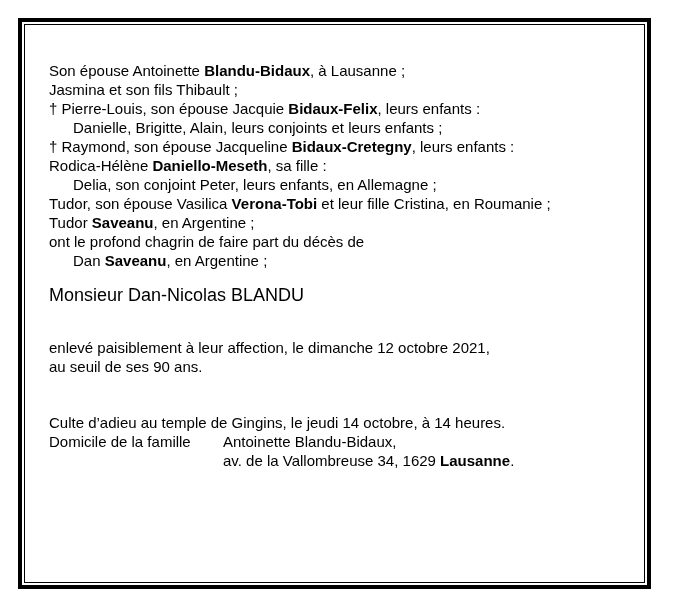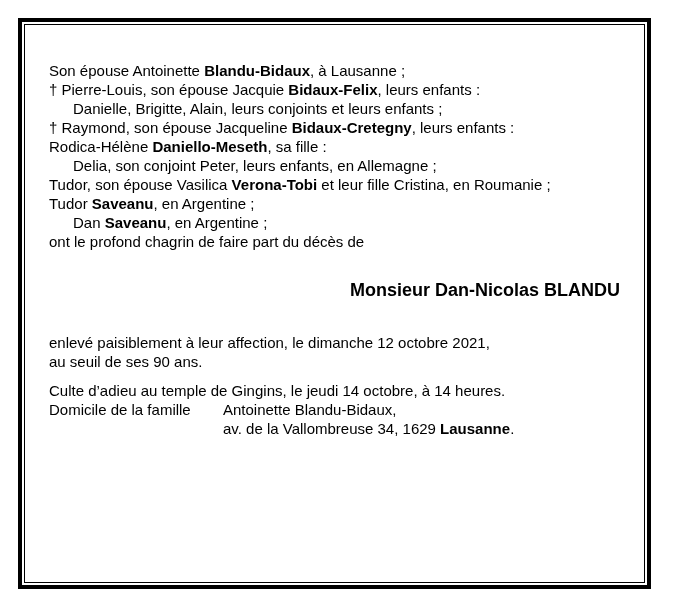--- a/index.html
+++ b/index.html
@@ -35,56 +35,57 @@
     padding: 36px 24px 0 24px;
   }
   .line {
     font-size: 15px;
     line-height: 19px;
     white-space: pre;
   }
   .line .b { font-weight: bold; }
   .indent { padding-left: 24px; }
   .deceased-title {
-    margin-top: 29px;
+    margin-top: 15px;
     font-size: 18px;
     line-height: 21px;
-    font-weight: bold;
-    text-align: right;
+    font-weight: normal;
+    text-align: left;
   }
   .death-block { margin-top: 32px; }
   .quote-block {
     margin-top: 23px;
     text-align: center;
     font-style: italic;
   }
-  .ceremony-block { margin-top: 10px; }
+  .ceremony-block { margin-top: 37px; }
   .domicile-row { display: flex; align-items: center; }
   .domicile-label {
     flex: 0 0 174px;
     width: 174px;
   }
 </style>
 </head>
 <body>
 
 <div class="frame-outer">
   <div class="frame-inner">
 
     <div>
       <div class="line"><span>Son épouse Antoinette </span><span class="b">Blandu-Bidaux</span><span>, à Lausanne ;</span></div>
+      <div class="line"><span>Jasmina et son fils Thibault ;</span><span class="b"></span><span></span></div>
       <div class="line"><span>† Pierre-Louis, son épouse Jacquie </span><span class="b">Bidaux-Felix</span><span>, leurs enfants :</span></div>
       <div class="line indent"><span>Danielle, Brigitte, Alain, leurs conjoints et leurs enfants ;</span><span class="b"></span><span></span></div>
       <div class="line"><span>† Raymond, son épouse Jacqueline </span><span class="b">Bidaux-Cretegny</span><span>, leurs enfants :</span></div>
       <div class="line"><span>Rodica-Hélène </span><span class="b">Daniello-Meseth</span><span>, sa fille :</span></div>
       <div class="line indent"><span>Delia, son conjoint Peter, leurs enfants, en Allemagne ;</span><span class="b"></span><span></span></div>
       <div class="line"><span>Tudor, son épouse Vasilica </span><span class="b">Verona-Tobi</span><span> et leur fille Cristina, en Roumanie ;</span></div>
       <div class="line"><span>Tudor </span><span class="b">Saveanu</span><span>, en Argentine ;</span></div>
+      <div class="line"><span>ont le profond chagrin de faire part du décès de</span><span class="b"></span><span></span></div>
       <div class="line indent"><span>Dan </span><span class="b">Saveanu</span><span>, en Argentine ;</span></div>
-      <div class="line"><span>ont le profond chagrin de faire part du décès de</span><span class="b"></span><span></span></div>
     </div>
 
     <div class="deceased-title">Monsieur Dan-Nicolas BLANDU</div>
 
     <div class="death-block">
       <div class="line">enlevé paisiblement à leur affection, le dimanche 12 octobre 2021,</div>
       <div class="line">au seuil de ses 90 ans.</div>
     </div>
 
 

